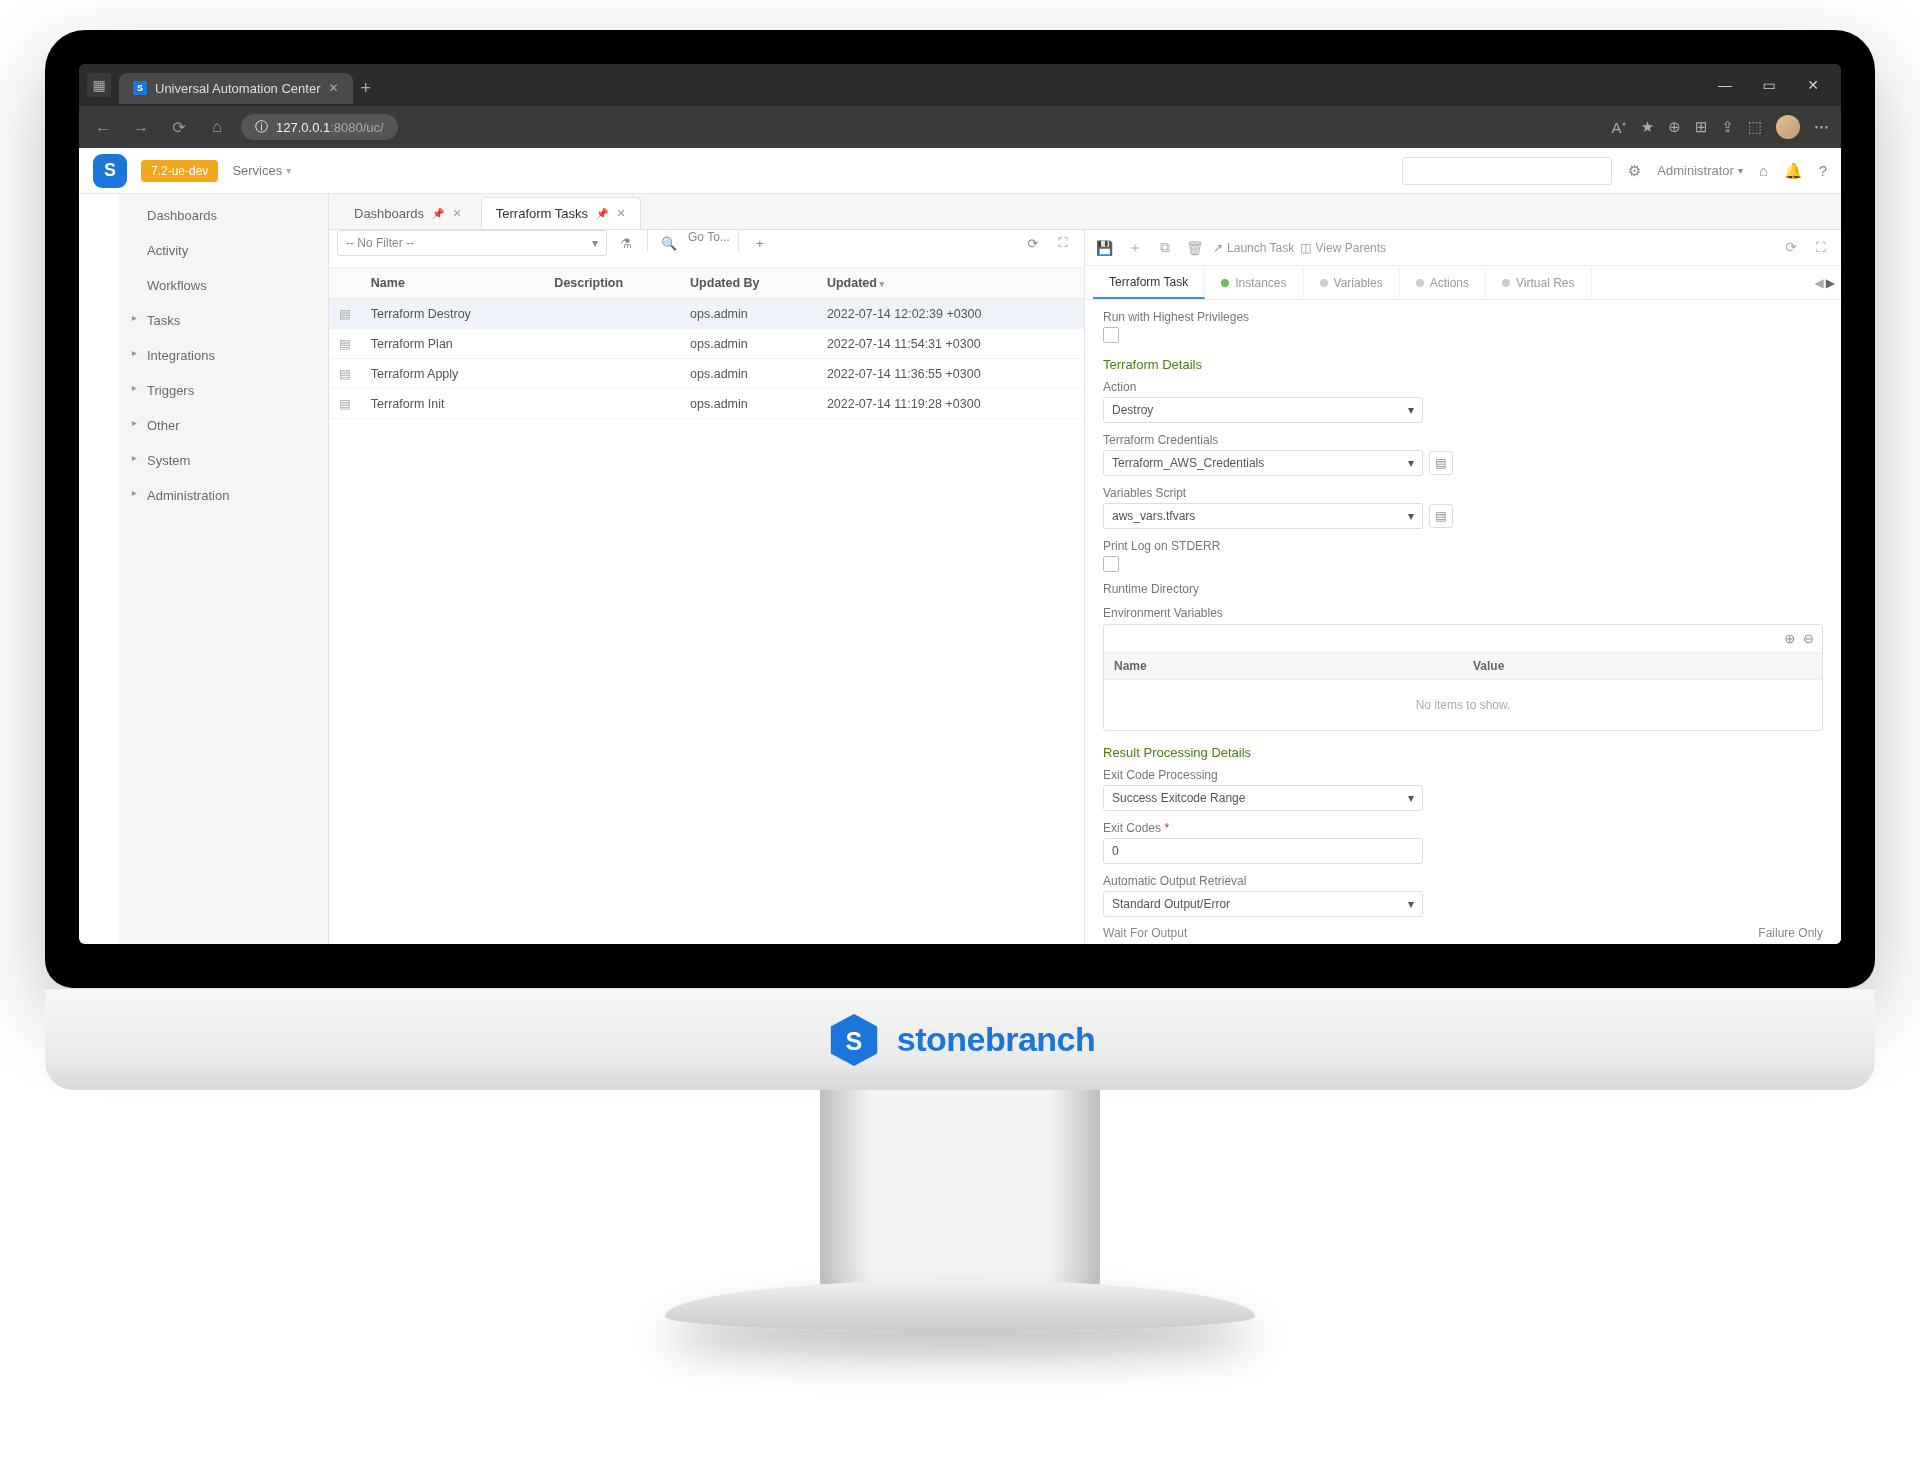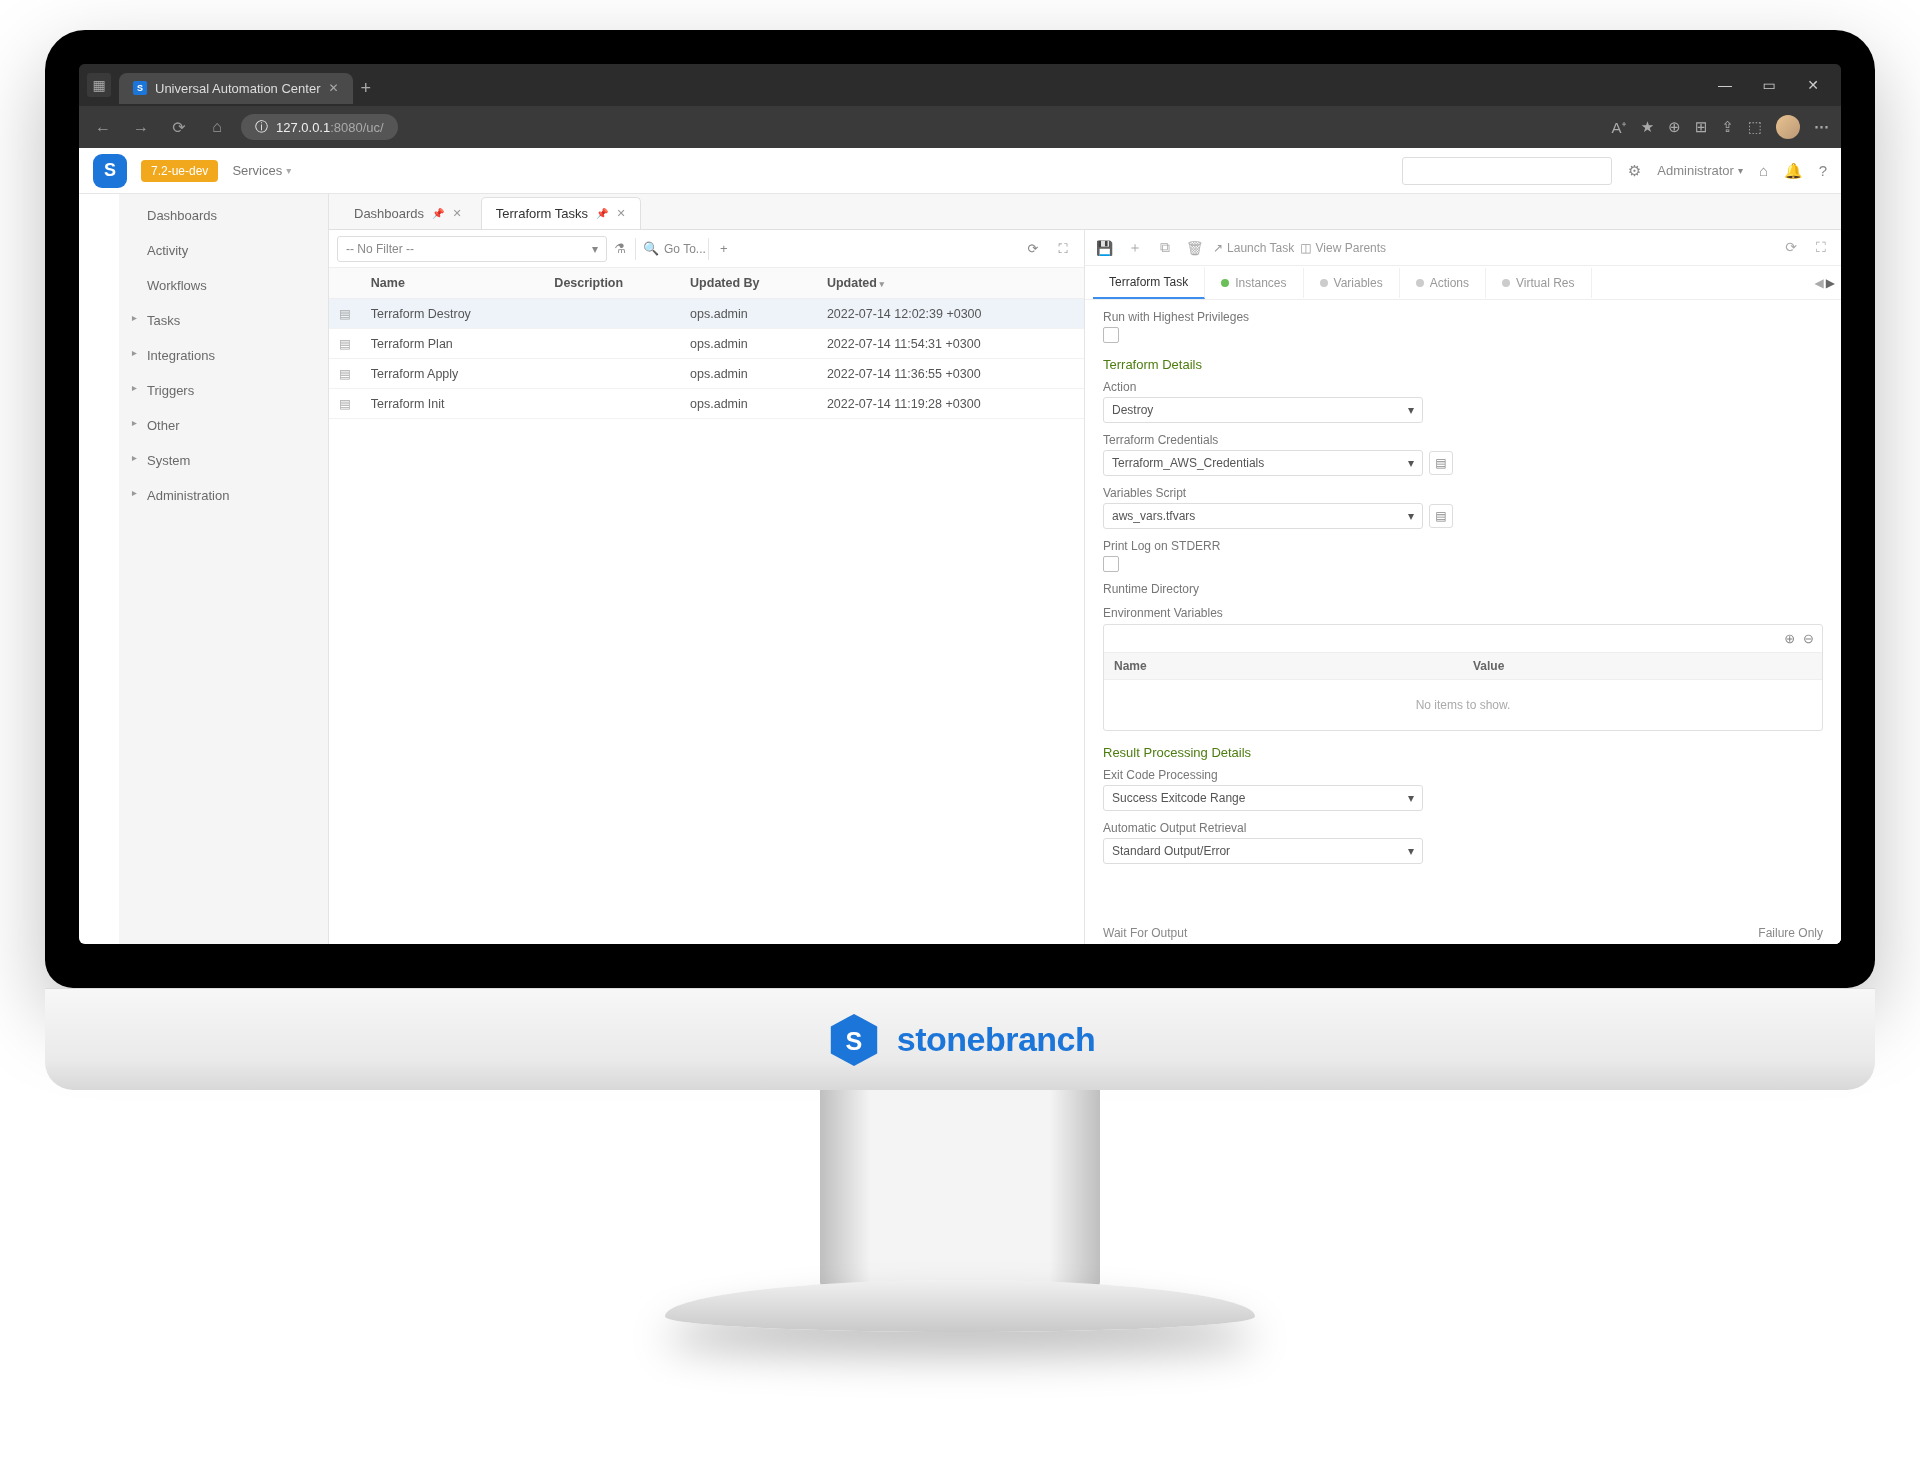--- a/index.html
+++ b/index.html
@@ -211,22 +211,23 @@
 .mtab .pin { font-size: 10px; color: #aaa; }
 .mtab .close { font-size: 11px; color: #999; }
 
 .split { flex:1; display: flex; overflow: hidden; }
 
 
 .list-panel { width: 50%; border-right: 1px solid #e5e5e5; display:flex;flex-direction:column; }
 .toolbar {
   height: 38px;
   display: flex;
-  align-items: center;
+  align-items: flex-start;
   padding: 0 8px;
+  gap: 6px;
   border-bottom: 1px solid #eee;
 }
 .filter-sel {
   flex: 0 0 270px;
   height: 26px;
   border: 1px solid #ddd;
   border-radius: 3px;
   font-size: 12px;
   color: #888;
   padding: 0 8px;
@@ -573,20 +574,26 @@
 
                   <div class="section-title">Result Processing Details</div>
                   <div class="field">
                     <label>Exit Code Processing</label>
                     <div class="sel">
                         <span>Success Exitcode Range</span>
                         <span>▾</span>
                       </div>
                   </div>
                   <div class="field">
+                    <label><span>Exit Codes</span> <span class="req">*</span></label>
+                    <div class="input">
+                        <span>0</span>
+                      </div>
+                  </div>
+                  <div class="field">
                     <label>Automatic Output Retrieval</label>
                     <div class="sel">
                         <span>Standard Output/Error</span>
                         <span>▾</span>
                       </div>
                   </div>
 
                   <div class="truncated">
                     <span>Wait For Output</span>
                     <span>Failure Only</span>

